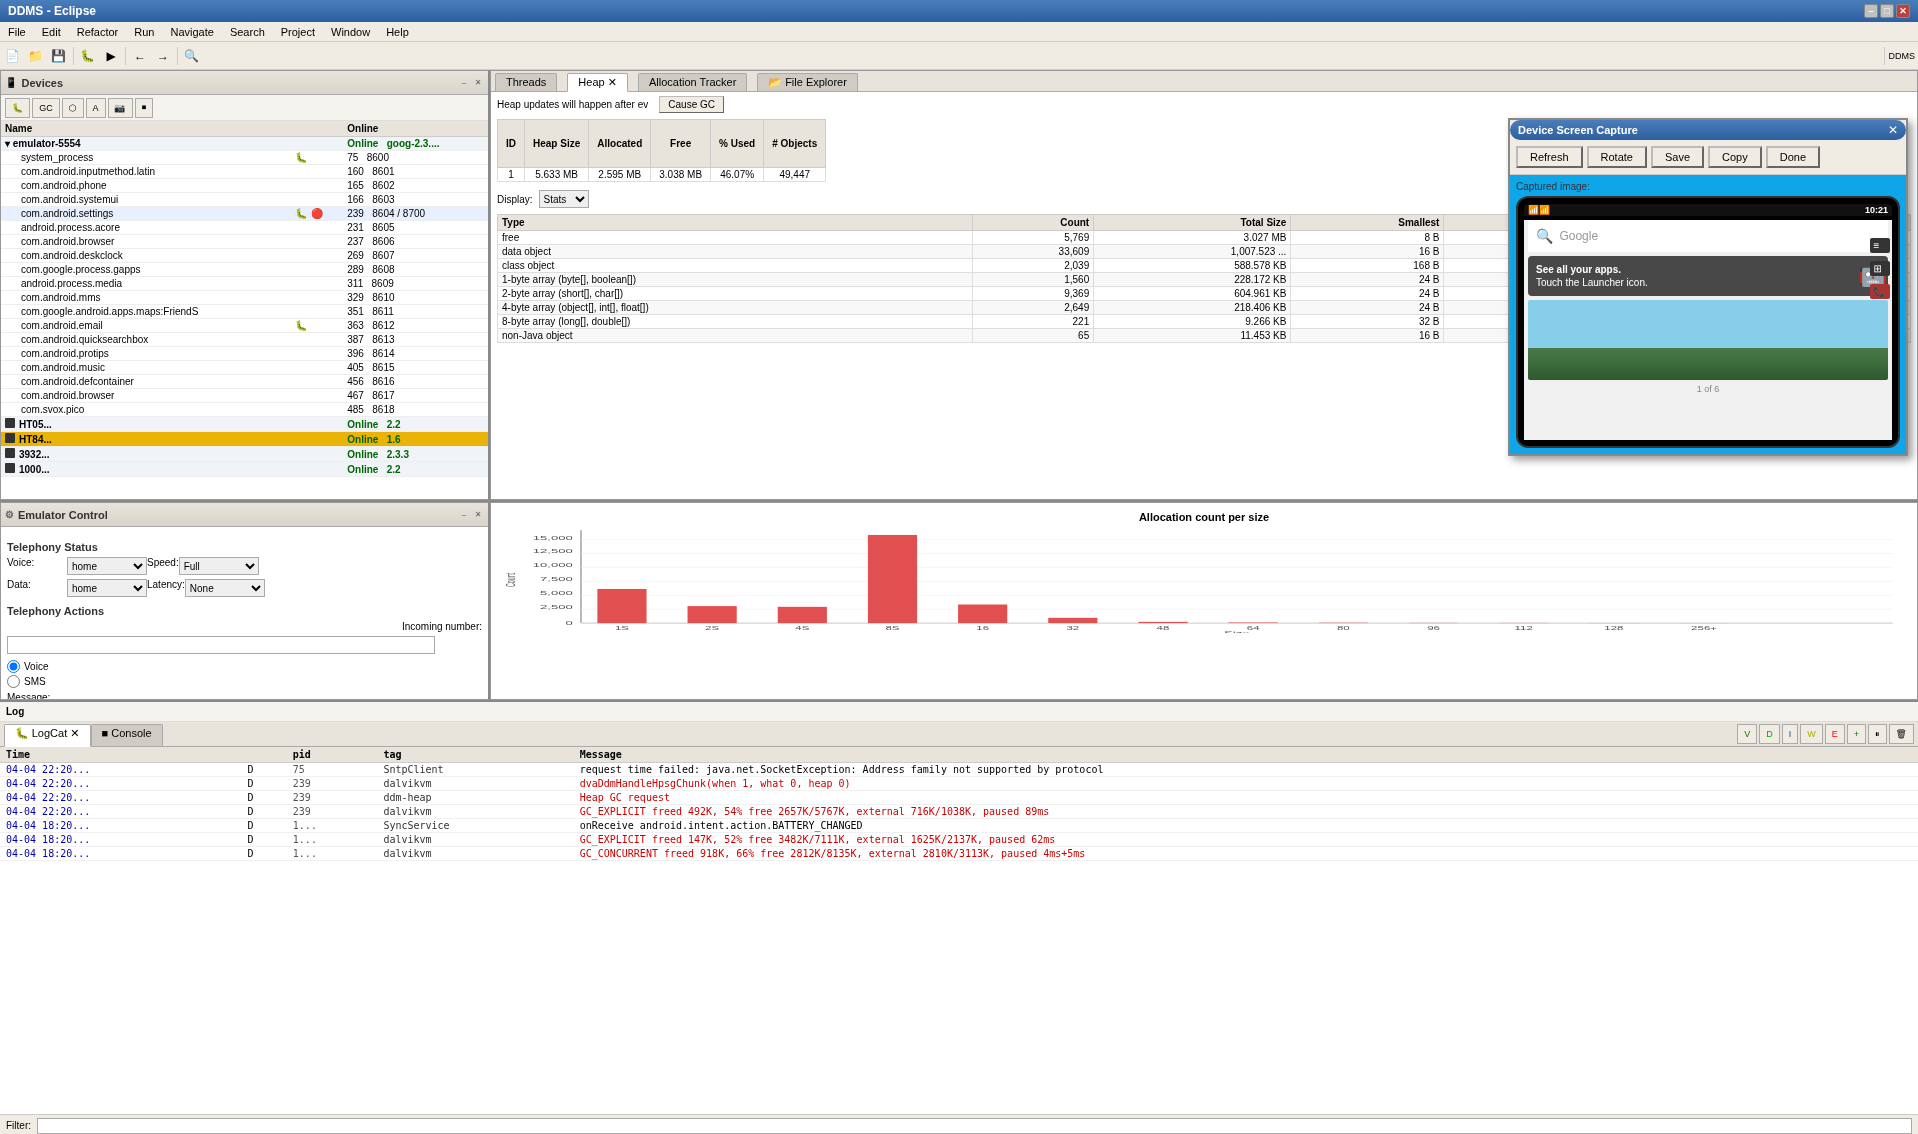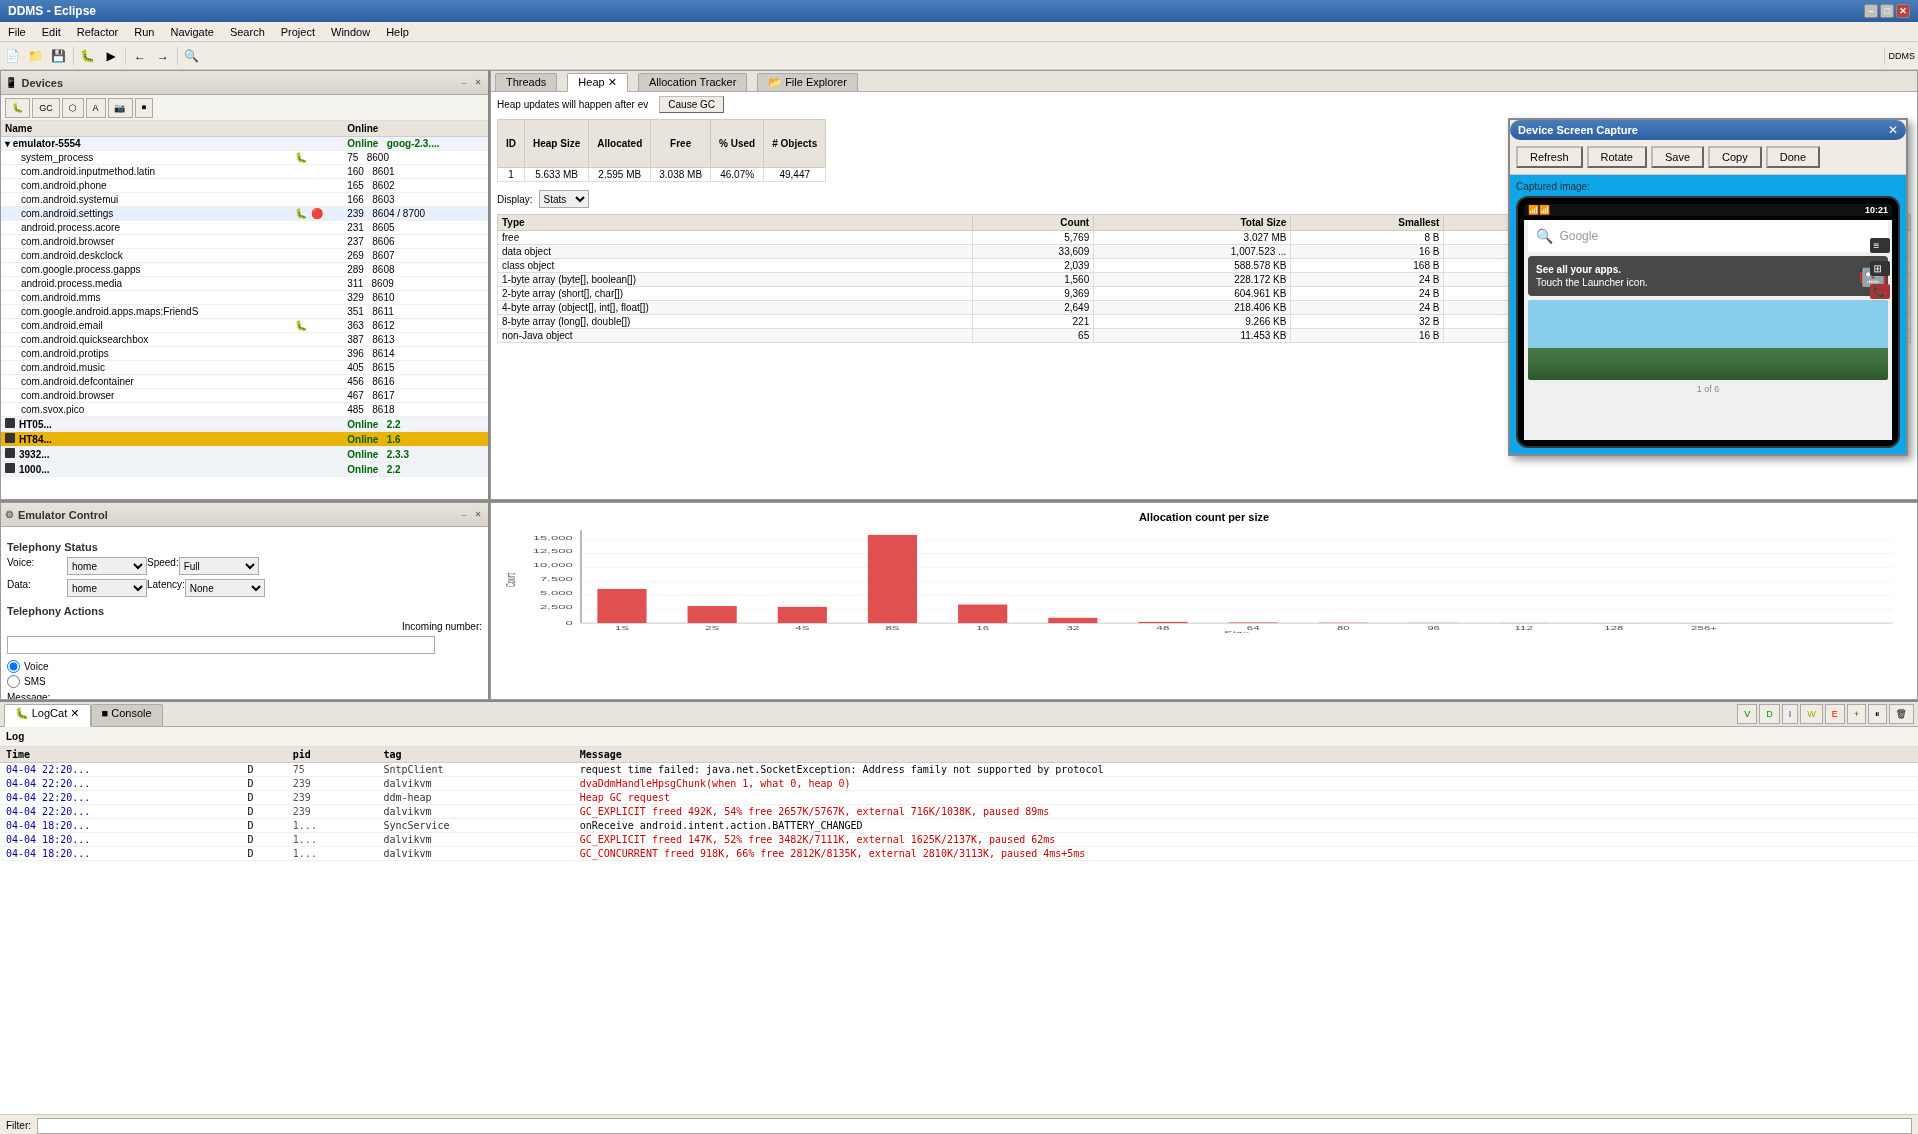--- a/index.html
+++ b/index.html
@@ -569,38 +569,38 @@
           </svg>
         </div>
       </div>
     </div>
 
   </div>
 
   <div id="bottom-section">
     <div id="logcat-section">
 
+      <div style="background:#f5f3ee;height:20px;display:flex;align-items:center;padding:0 6px;border-bottom:1px solid #ddd;font-size:10px;font-weight:bold;">
+        <span>Log</span>
+      </div>
+
       <div id="logcat-tabs">
         <div class="tab-btn active">🐛 LogCat ✕</div>
         <div class="tab-btn">■ Console</div>
 
         <div style="margin-left:auto;display:flex;align-items:center;gap:2px;padding-bottom:2px;">
           <button class="panel-btn" style="font-size:9px;color:green;">V</button>
           <button class="panel-btn" style="font-size:9px;color:#00aa00;">D</button>
           <button class="panel-btn" style="font-size:9px;color:#0055aa;">I</button>
           <button class="panel-btn" style="font-size:9px;color:#aaaa00;">W</button>
           <button class="panel-btn" style="font-size:9px;color:red;">E</button>
           <button class="panel-btn" style="font-size:9px;color:green;">+</button>
           <button class="panel-btn" style="font-size:9px;">⏸</button>
           <button class="panel-btn" style="font-size:9px;">🗑</button>
         </div>
-      </div>
-
-      <div style="background:#f5f3ee;height:20px;display:flex;align-items:center;padding:0 6px;border-bottom:1px solid #ddd;font-size:10px;font-weight:bold;">
-        <span>Log</span>
       </div>
 
       <div id="logcat-content">
         <table class="log-table">
           <thead>
             <tr>
               <th>Time</th>
               <th></th>
               <th>pid</th>
               <th>tag</th>

